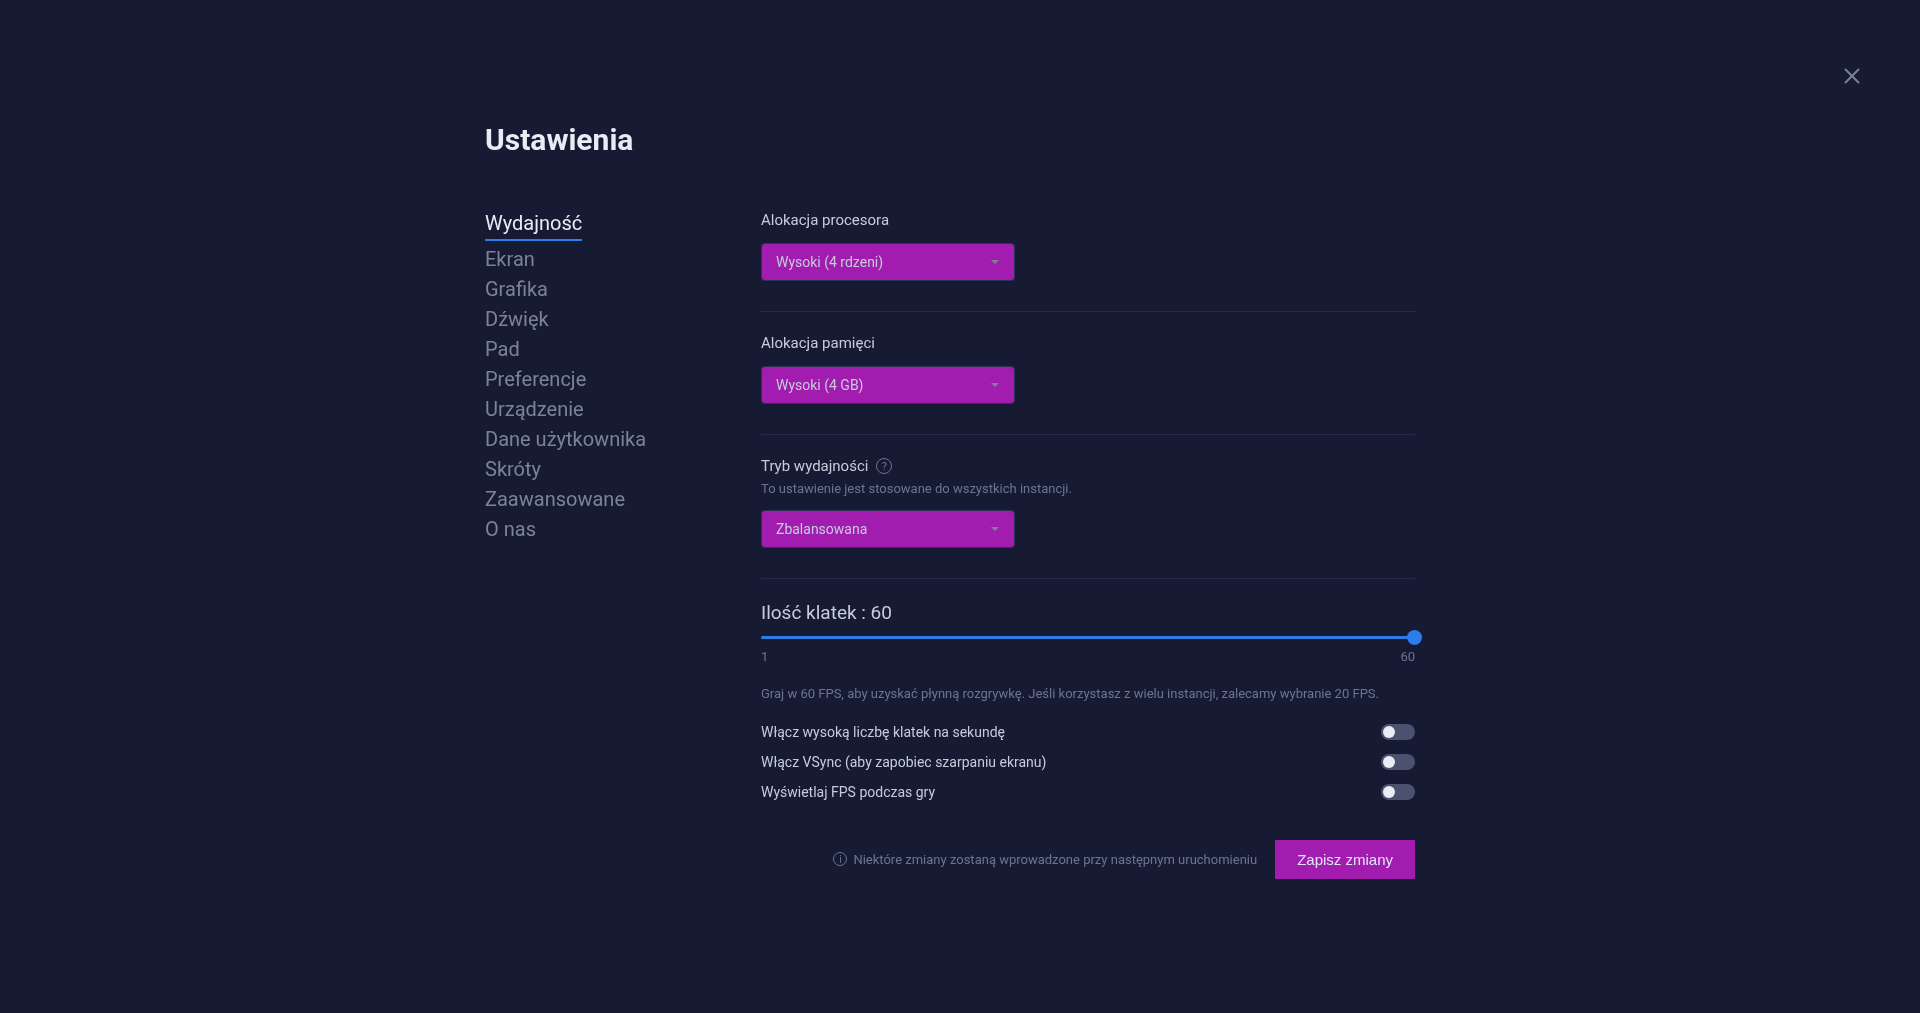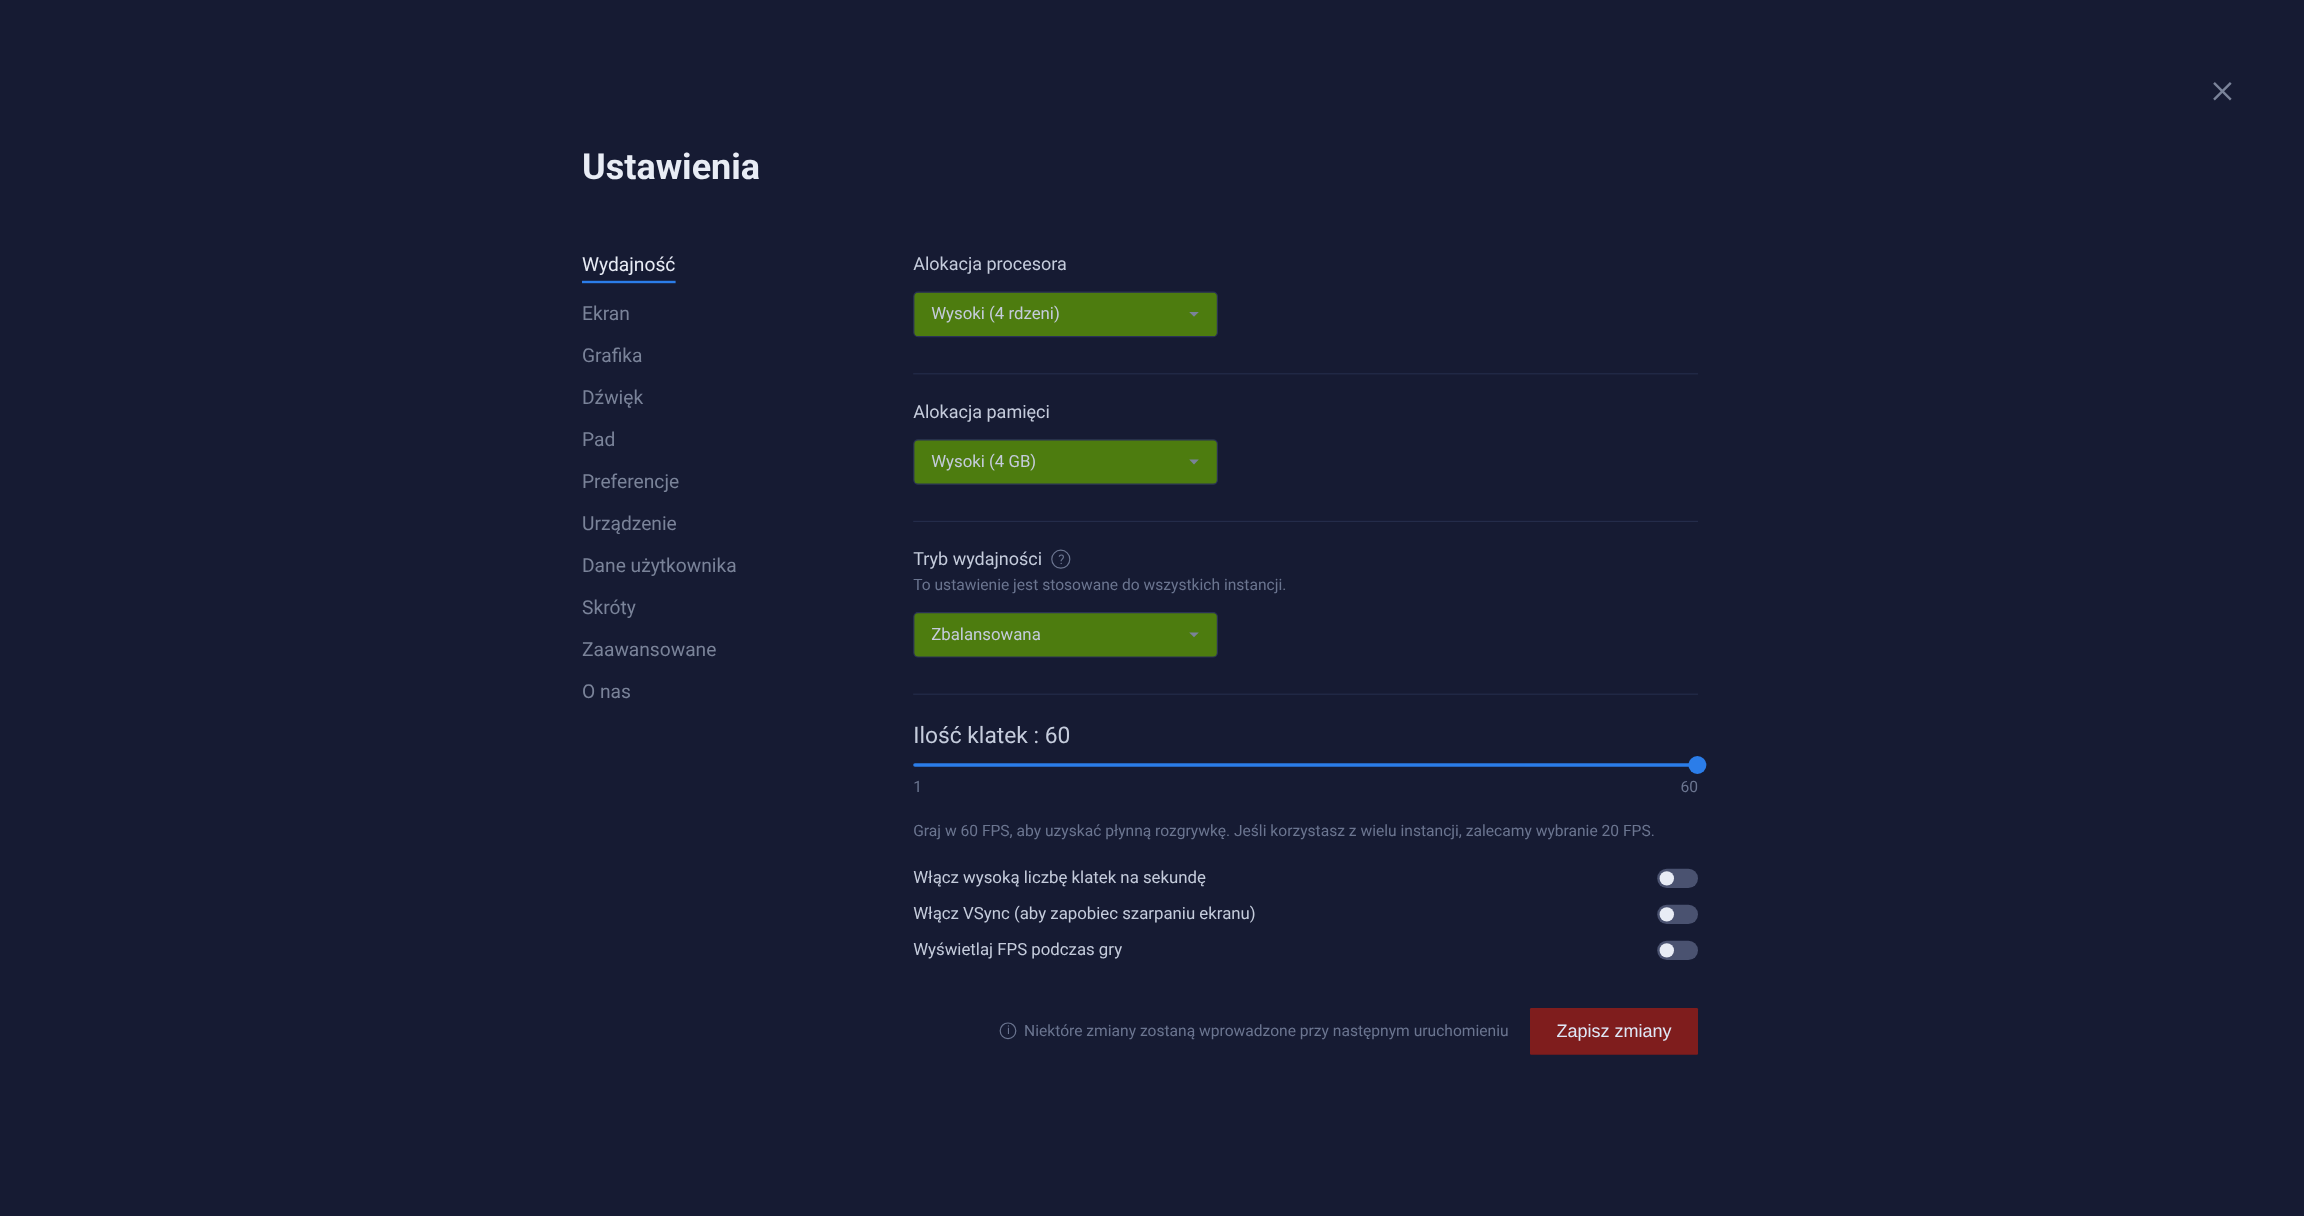--- a/index.html
+++ b/index.html
@@ -34,22 +34,22 @@
   font-weight: 700;
   margin-bottom: 54px;
 }
 .layout { display: flex; }
 .sidebar {
   width: 276px;
   flex-shrink: 0;
 }
 .sidebar-item {
   color: #7a8399;
-  font-size: 16px;
-  margin-bottom: 16px;
+  font-size: 20px;
+  margin-bottom: 6px;
   cursor: pointer;
   display: inline-block;
 }
 .sidebar-item.active {
   color: #e8ecf5;
   border-bottom: 2px solid #2b7de9;
   padding-bottom: 4px;
 }
 .content { flex: 1; }
 .section { margin-bottom: 30px; }
@@ -62,21 +62,21 @@
   gap: 8px;
 }
 .section-sublabel {
   color: #6b7590;
   font-size: 13px;
   margin-top: -8px;
   margin-bottom: 14px;
 }
 .select {
   width: 254px;
-  background: #4d7c0f;
+  background: #a21caf;
   border: 1px solid #2a3255;
   border-radius: 4px;
   padding: 10px 14px;
   color: #c5ccdc;
   font-size: 14px;
   display: flex;
   justify-content: space-between;
   align-items: center;
   cursor: pointer;
 }
@@ -160,21 +160,21 @@
 .info-icon {
   width: 14px; height: 14px;
   border: 1px solid #6b7590;
   border-radius: 50%;
   display: inline-flex;
   align-items: center;
   justify-content: center;
   font-size: 10px;
 }
 .save-btn {
-  background: #7f1d1d;
+  background: #a21caf;
   color: #dfe8f7;
   border: none;
   padding: 11px 22px;
   font-size: 15px;
   border-radius: 1px;
   cursor: pointer;
 }
 </style>
 </head>
 <body>

